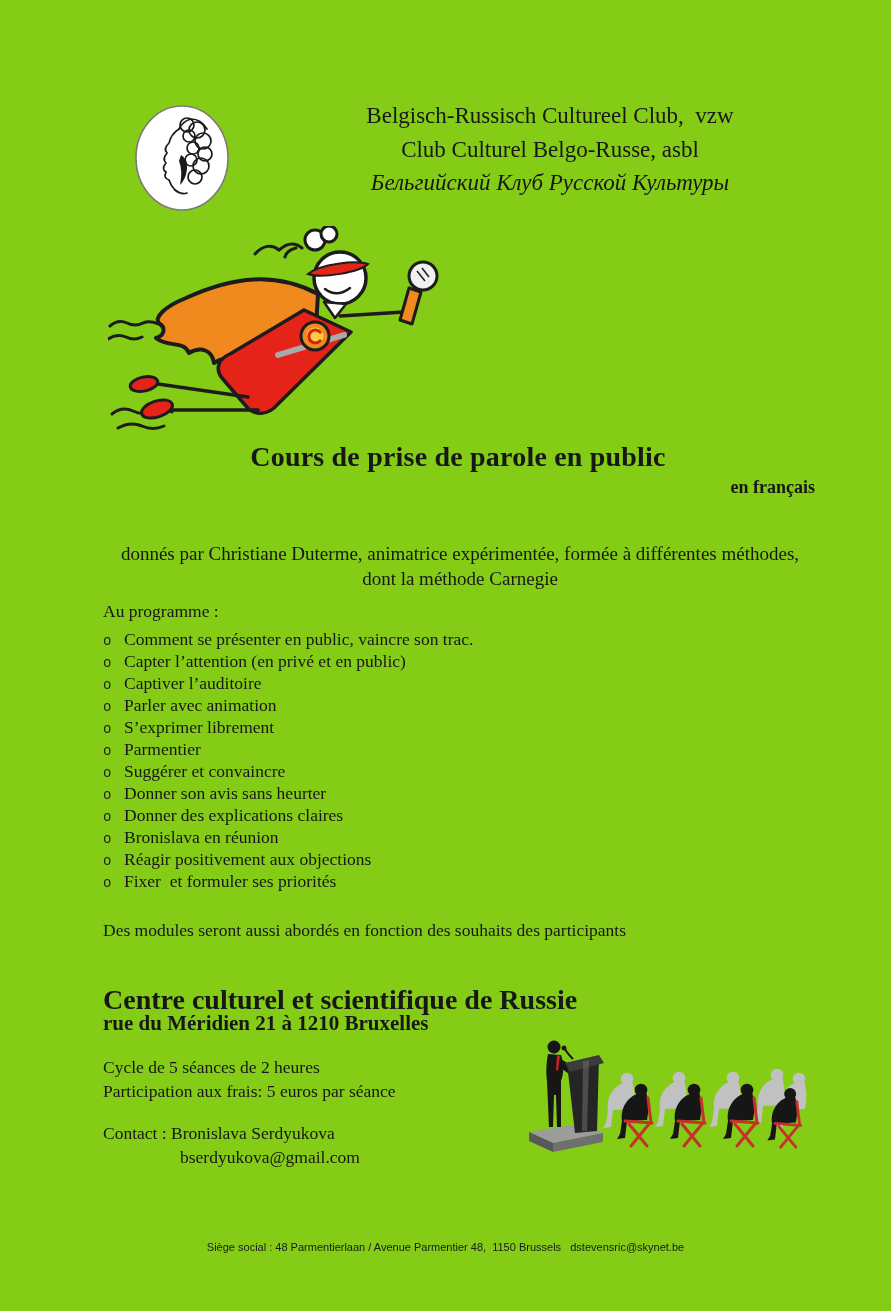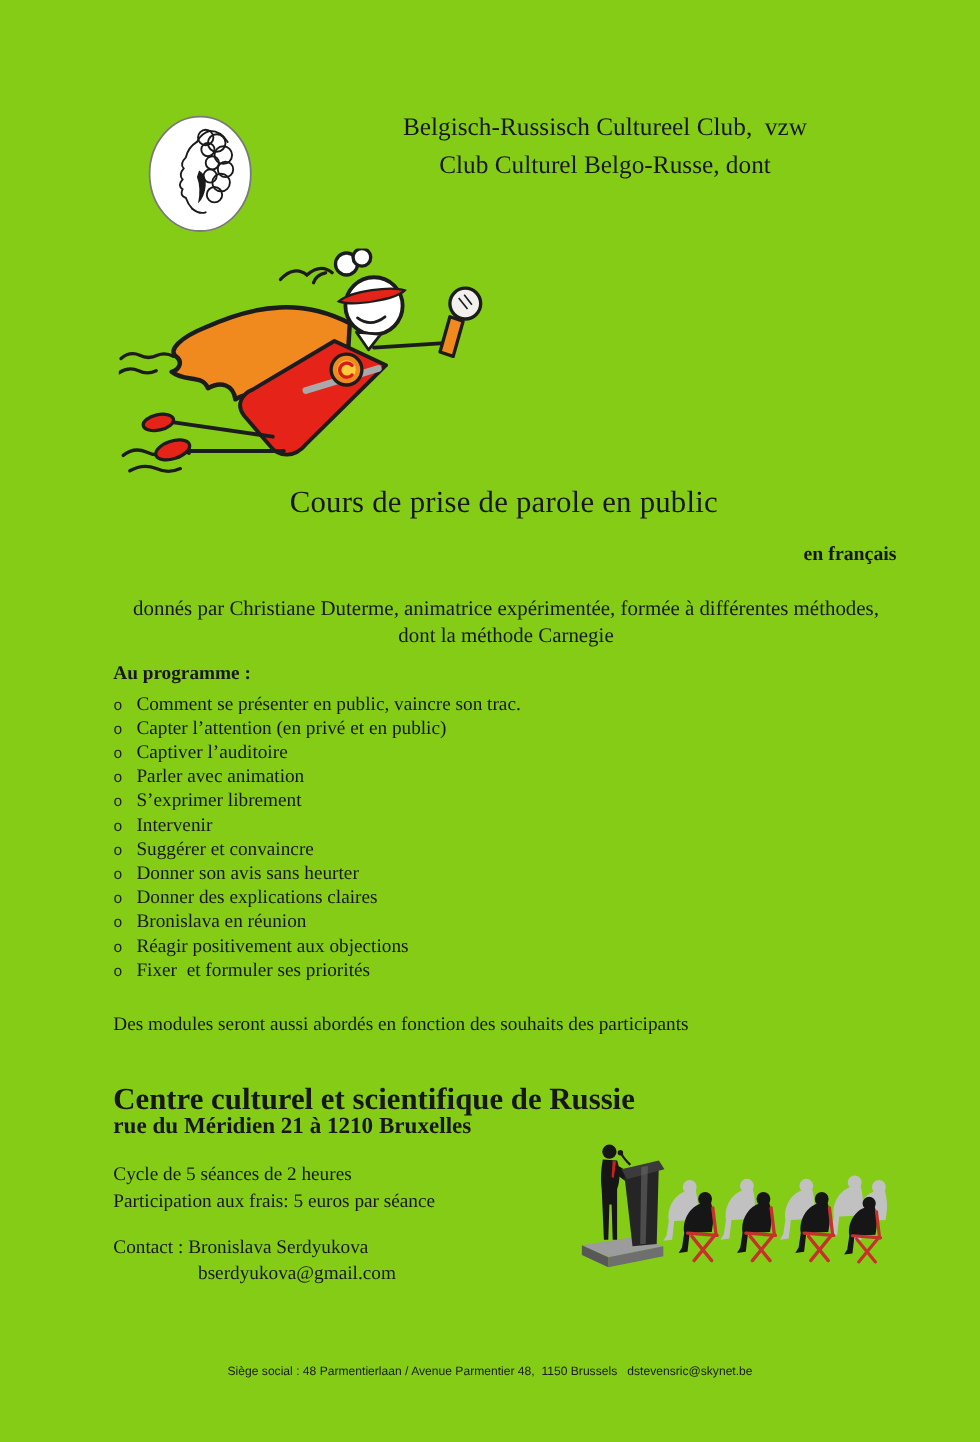--- a/index.html
+++ b/index.html
@@ -11,27 +11,27 @@
   .abs{position:absolute;}
   
   #logo{left:133px;top:103px;width:99px;height:111px;}
   #header-text{left:330px;top:99px;width:440px;text-align:center;
     font-size:23px;line-height:33.5px;}
   #header-line3{font-style:italic;}
   
   #hero{left:108px;top:226px;width:360px;height:215px;}
   
   #title{left:28px;top:441px;width:860px;text-align:center;
-    font-size:28px;font-weight:normal;letter-spacing:.2px;}
-  #subtitle{top:477px;right:76px;font-size:18px;font-weight:bold;margin-top:16px;}
+    font-size:28px;font-weight:bold;letter-spacing:.2px;}
+  #subtitle{top:477px;right:76px;font-size:18px;font-weight:bold;}
   
   #intro{left:30px;top:541px;width:860px;text-align:center;
     font-size:19px;line-height:25px;}
   
-  #prog-heading{left:103px;top:601px;font-size:17.5px;font-weight:bold;}
+  #prog-heading{left:103px;top:601px;font-size:17.5px;}
   #prog-list{left:103px;top:629px;width:600px;}
   .prog-row{display:flex;align-items:baseline;height:22px;font-size:17.5px;}
   .bullet{width:21px;flex:0 0 21px;font-family:"Liberation Mono", monospace;
     font-size:14px;color:#222;}
   
   .body-text{font-size:17.5px;}
   #modules-note{left:103px;top:920px;width:700px;}
   #dates-line{left:103px;top:961px;}
   #venue-name{left:103px;top:984px;font-size:28px;font-weight:bold;}
   #venue-address{left:103px;top:1011px;font-size:21px;font-weight:bold;}
@@ -68,21 +68,22 @@
       <circle cx="60" cy="45" r="6"></circle>
       <circle cx="58" cy="57" r="6"></circle>
       <path d="M46,26 Q50,18 58,16 Q68,16 74,26"></path>
     </g>
 
     <path d="M48,52 Q55,56 54,66 Q53,76 47,82 Q50,68 46,58 Z" fill="#1a1a1a"></path>
   </svg>
 
   <div id="header-text" class="abs">
     <div id="header-line1" data-bind="page.header.line1">Belgisch-Russisch Cultureel Club,  vzw</div>
-    <div id="header-line2" data-bind="page.header.line2">Club Culturel Belgo-Russe, dont</div>
+    <div id="header-line2" data-bind="page.header.line2">Club Culturel Belgo-Russe, asbl</div>
+    <div id="header-line3" data-bind="page.header.line3">Бельгийский Клуб Русской Культуры</div>
   </div>
 
   <svg id="hero" class="abs" viewBox="0 0 360 215">
     <g stroke="#1c1c1c" stroke-linecap="round" fill="none" stroke-width="3">
 
       <path d="M147,28 c8,-9 17,-10 24,-4 c8,-7 16,-8 23,-2"></path>
       <path d="M2,100 q8,-7 17,-3 q8,4 16,0 q7,-3 15,1"></path>
       <path d="M0,113 q9,-6 18,-2 q8,4 16,0"></path>
       <path d="M4,188 q10,-8 21,-3 q10,5 21,0 q9,-4 18,1"></path>
       <path d="M10,202 q12,-7 24,-2 q11,5 22,0"></path>
@@ -146,21 +147,21 @@
     <div class="prog-row">
         <span class="bullet" data-bind="page.program.bullet">o</span>
         <span data-bind="page.program.items.3">Parler avec animation</span>
       </div>
     <div class="prog-row">
         <span class="bullet" data-bind="page.program.bullet">o</span>
         <span data-bind="page.program.items.4">S’exprimer librement</span>
       </div>
     <div class="prog-row">
         <span class="bullet" data-bind="page.program.bullet">o</span>
-        <span data-bind="page.program.items.5">Intervenir</span>
+        <span data-bind="page.program.items.5">Parmentier</span>
       </div>
     <div class="prog-row">
         <span class="bullet" data-bind="page.program.bullet">o</span>
         <span data-bind="page.program.items.6">Suggérer et convaincre</span>
       </div>
     <div class="prog-row">
         <span class="bullet" data-bind="page.program.bullet">o</span>
         <span data-bind="page.program.items.7">Donner son avis sans heurter</span>
       </div>
     <div class="prog-row">

